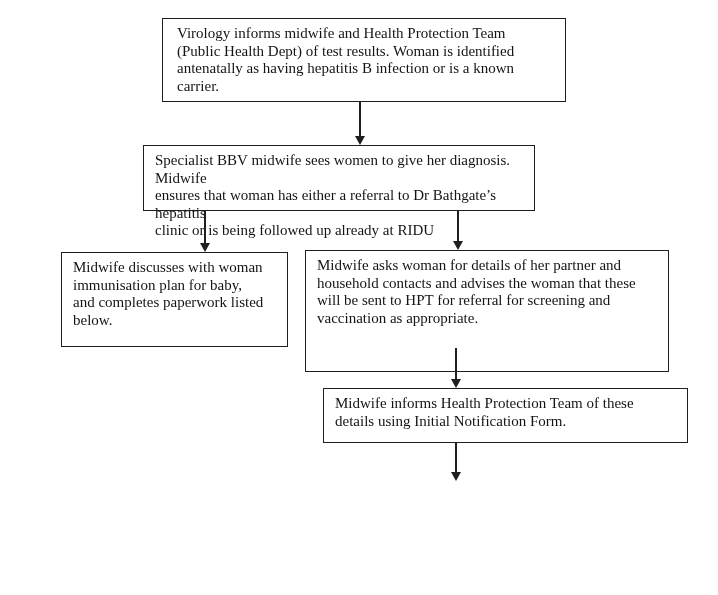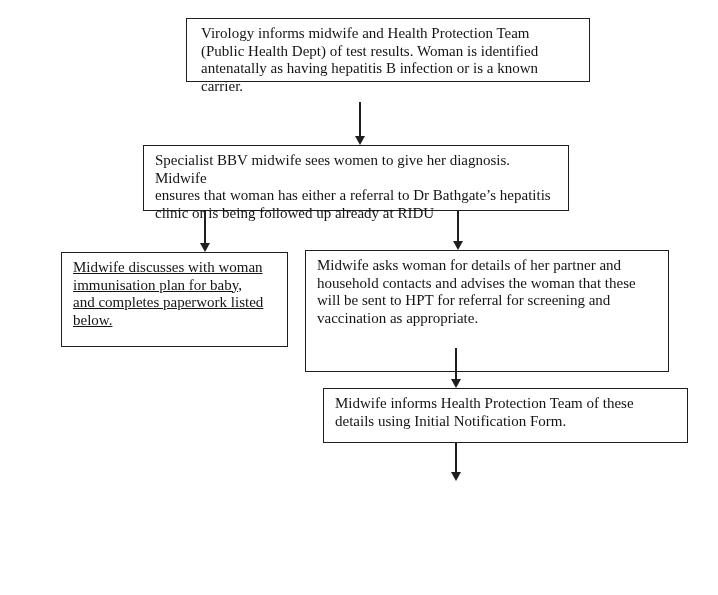--- a/index.html
+++ b/index.html
@@ -20,23 +20,23 @@
     position:absolute;
     box-sizing:border-box;
     border:1.5px solid var(--border-color);
     background:var(--bg-color);
     color:var(--text-color);
     font-size:15px;
     line-height:17.5px;
     padding:6px 5px 6px 11px;
     white-space:pre-line;
   }
-  #box-virology   {left:162px; top:18px;  width:404px; height:64px; padding-left:14px;margin-left:24px;}
-  #box-specialist {left:143px; top:145px; width:426px; height:66px;}
-  #box-immunise   {left:61px;  top:252px; width:227px; height:95px;text-decoration:underline;}
+  #box-virology   {left:162px; top:18px;  width:404px; height:84px; padding-left:14px;}
+  #box-specialist {left:143px; top:145px; width:392px; height:66px;}
+  #box-immunise   {left:61px;  top:252px; width:227px; height:95px;}
   #box-partner    {left:305px; top:250px; width:364px; height:122px;}
   #box-notify     {left:303px; top:388px; width:365px; height:55px;margin-left:20px;}
   #box-tracing    {left:303px; top:481px; width:352px; height:84px;}
 
   .arrow{
     position:absolute;
     width:12px;
     display:flex;
     flex-direction:column;
     align-items:center;

